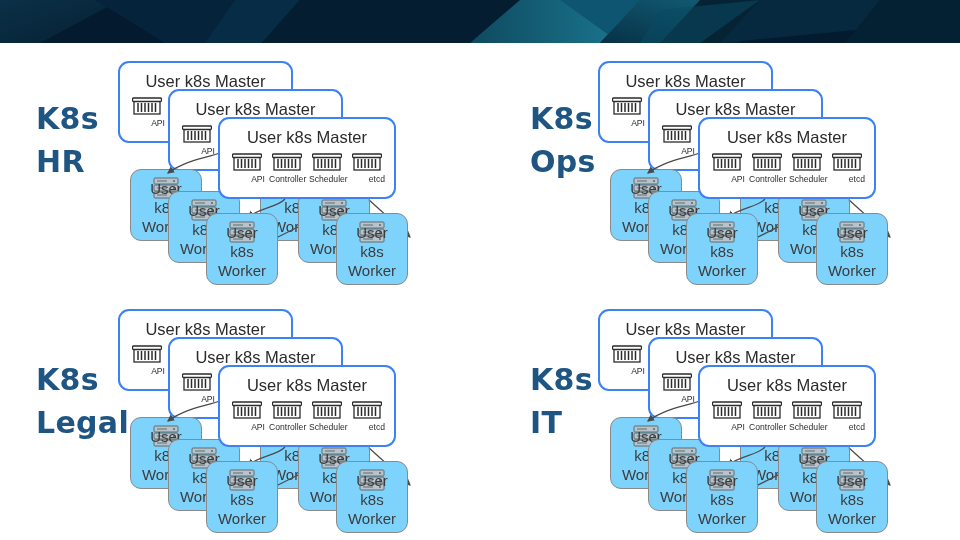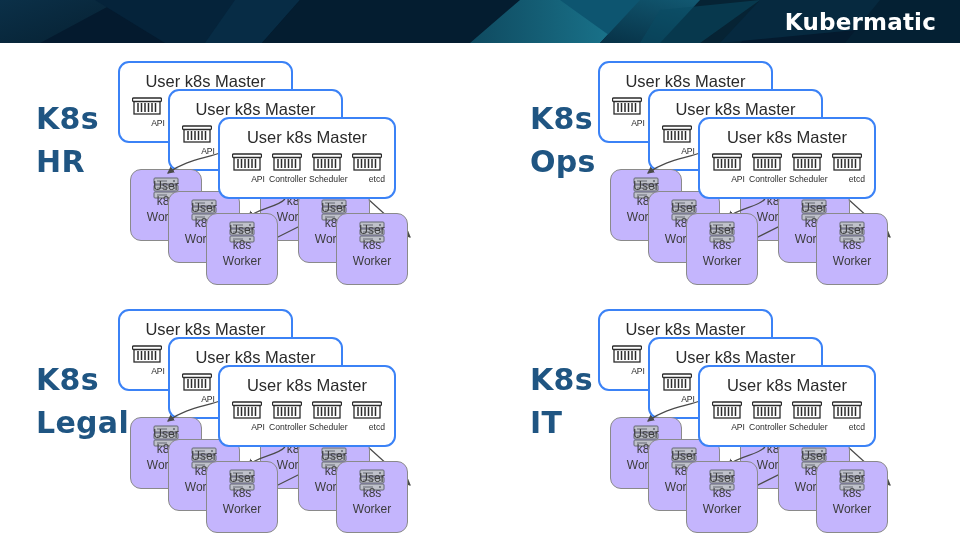--- a/index.html
+++ b/index.html
@@ -88,27 +88,27 @@
     font-family: "Liberation Sans", sans-serif;
     white-space: nowrap;
   }
 
   
   .cicon { width: 30px; height: 21px; margin: 0 auto; display: block; }
 
   
   .worker {
     position: absolute;
-    background: #c4b5fd;
+    background: #7dd3fc;
     border: 1px solid #8a8a8a;
     border-radius: 11px;
     width: 72px; height: 72px;
     text-align: center;
     color: #3c3c3c;
-    font-size: 12px;
+    font-size: 15px;
     line-height: 1.28;
     font-family: "Liberation Sans", sans-serif;
   }
   .worker .wlines { position: relative; padding-top: 9px; }
   .worker .wline { position: relative; z-index: 2; }
   .srv-icon {
     position: absolute;
     left: 50%; top: 7px;
     transform: translateX(-50%);
     width: 26px; height: 22px;
@@ -150,21 +150,20 @@
     <polygon points="235,0 300,0 262,43 205,43" fill="#072c45"></polygon>
     <polygon points="300,0 520,0 470,43 262,43" fill="#041d30"></polygon>
     <polygon points="470,43 520,0 640,0 600,43" fill="url(#g2)"></polygon>
     <polygon points="560,0 700,0 700,43 620,43" fill="#0d5570"></polygon>
     <polygon points="640,0 760,0 700,43 600,43" fill="url(#g3)"></polygon>
     <polygon points="700,0 790,0 740,43 660,43" fill="#062334"></polygon>
     <polygon points="760,0 960,0 960,20 720,43" fill="#06293f"></polygon>
     <polygon points="880,0 960,0 960,43 845,43" fill="#042033"></polygon>
     <polygon points="660,10 760,0 700,43 640,43" fill="#0a4a63" opacity="0.55"></polygon>
   </svg>
-  <div class="brand">Kubermatic</div>
 </div>
 
 <div class="stage">
 
   <div class="quadrant q-tl">
     <div class="group-label">K8s
 HR</div>
     <div class="cluster">
 
       <svg class="arrows" viewBox="0 0 350 240">

